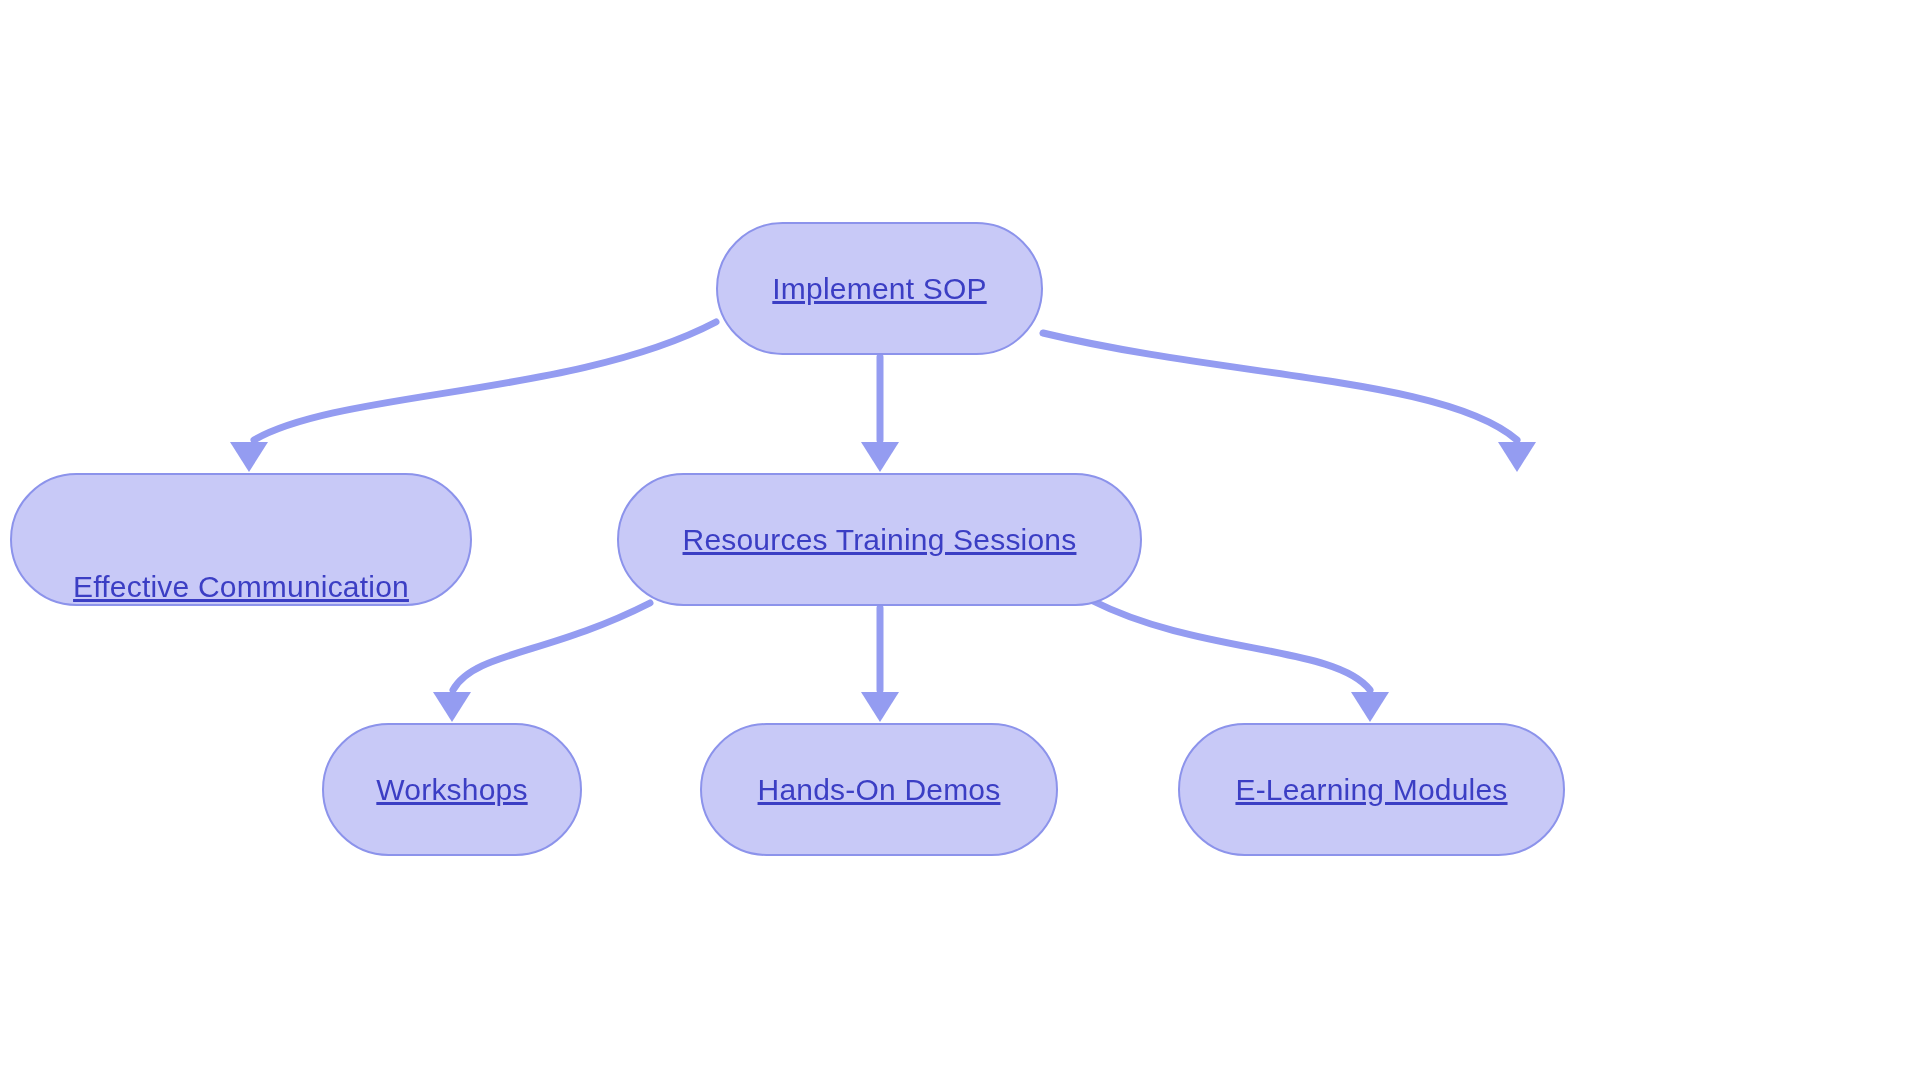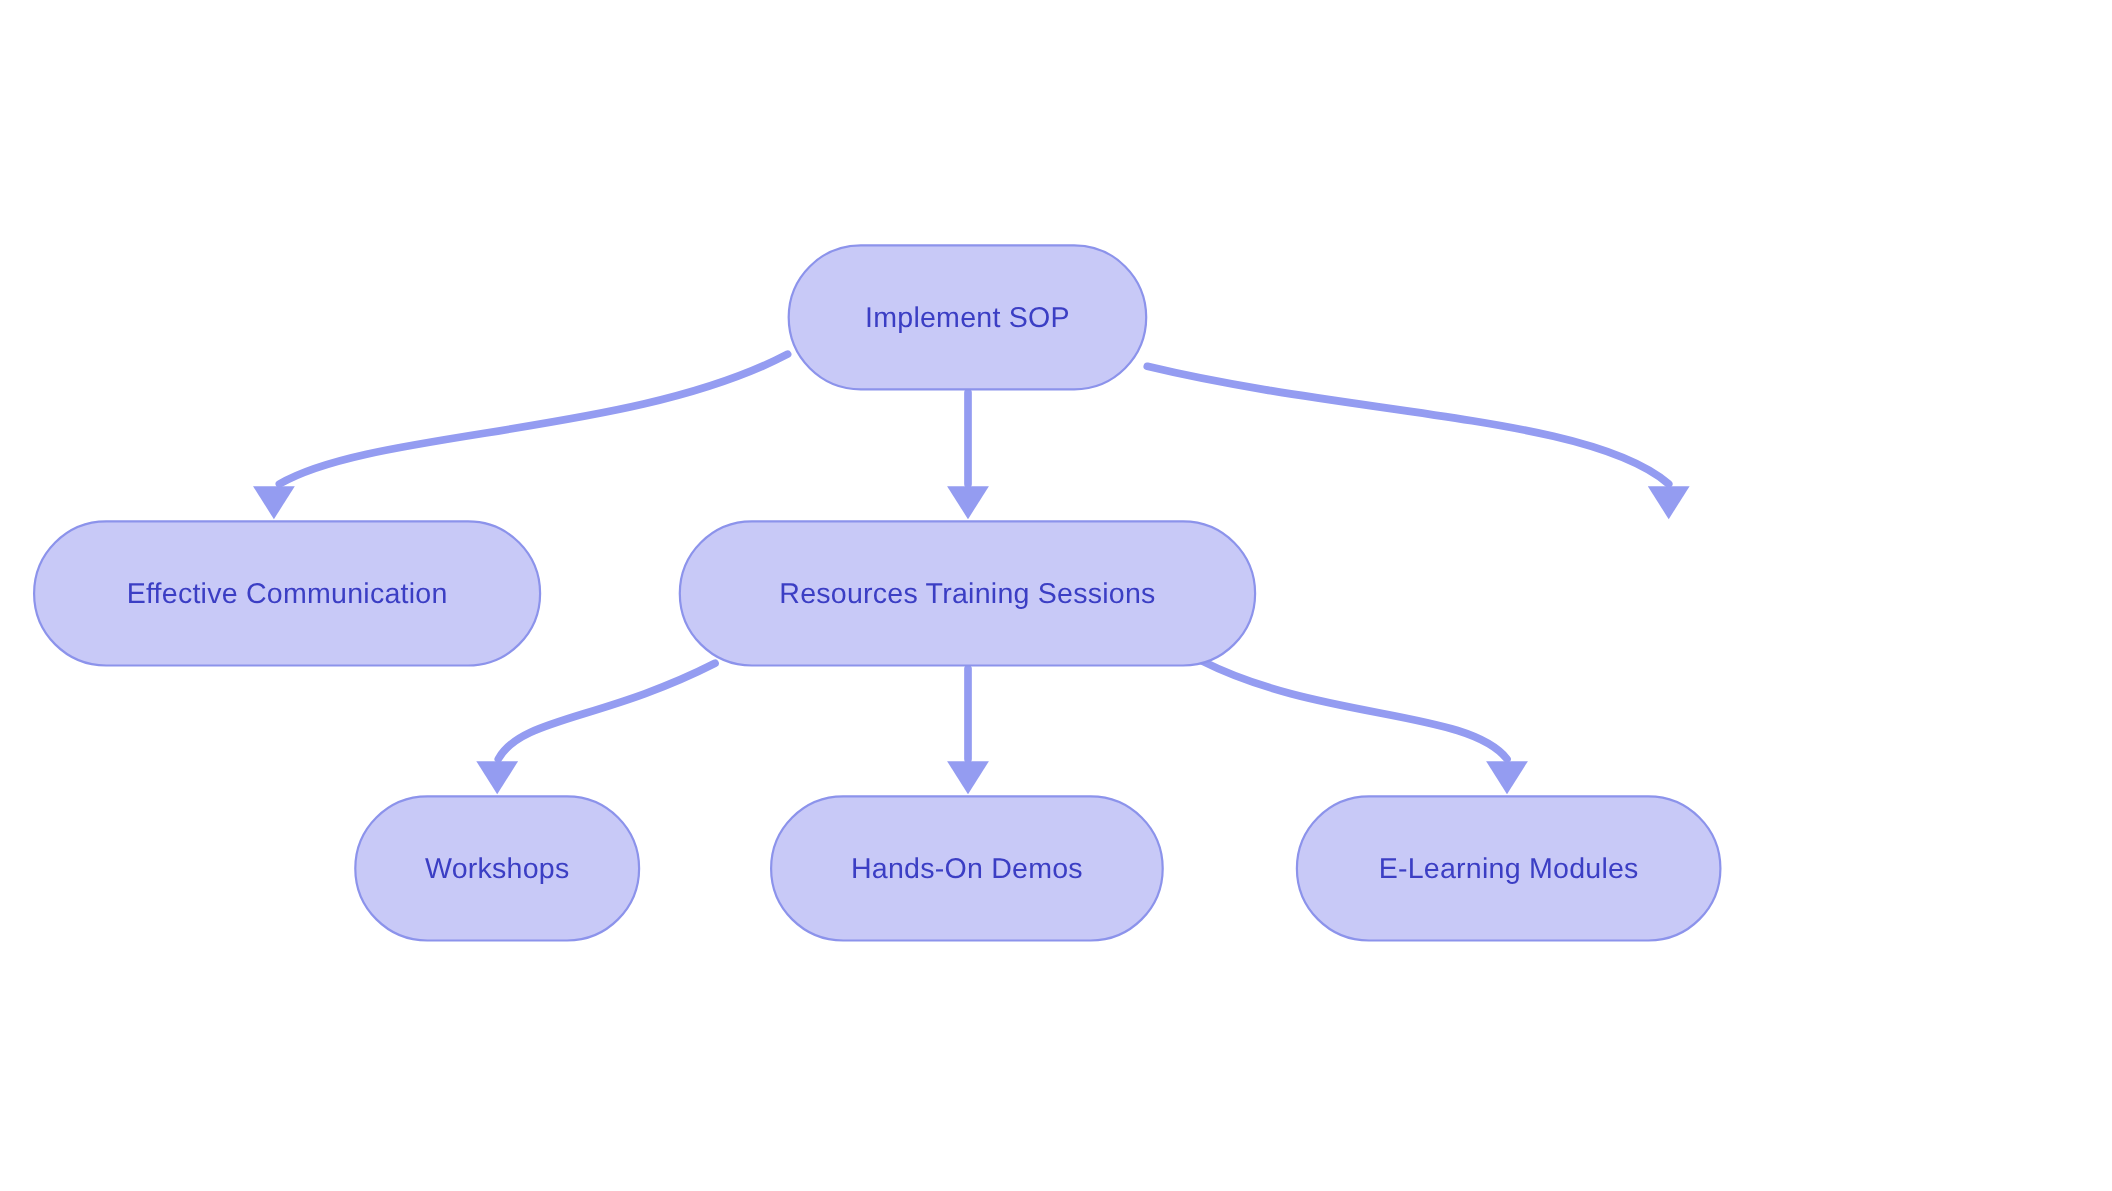--- a/index.html
+++ b/index.html
@@ -37,27 +37,28 @@
     height: 133px;
     border-radius: 67px;
     background: var(--node-fill, #C8C9F7);
     border: 2px solid var(--node-border, #8C93EB);
     display: flex;
     align-items: center;
     justify-content: center;
   }
   .node-label {
     color: var(--node-text, #3B3EC4);
-    font-size: 26px;
+    font-size: 30px;
     letter-spacing: 0.2px;
     white-space: nowrap;
+    text-decoration: underline;
   }
   
   #n-implement-sop            { left: 716px;  top: 222px; width: 327px; }
-  #n-effective-communication  { left: 30px;   top: 473px; width: 462px; }
+  #n-effective-communication  { left: 10px;   top: 473px; width: 462px; align-items: flex-end; }
   #n-structured-training      { left: 617px;  top: 473px; width: 525px; }
   #n-encouraging-questions    { left: 1262px; top: 473px; width: 640px; }
   #n-workshops                { left: 322px;  top: 723px; width: 260px; align-items: center; }
   #n-hands-on-demos           { left: 700px;  top: 723px; width: 358px; }
   #n-e-learning-modules       { left: 1178px; top: 723px; width: 387px; }
 </style>
 </head>
 <body>
 
 <div class="canvas">

